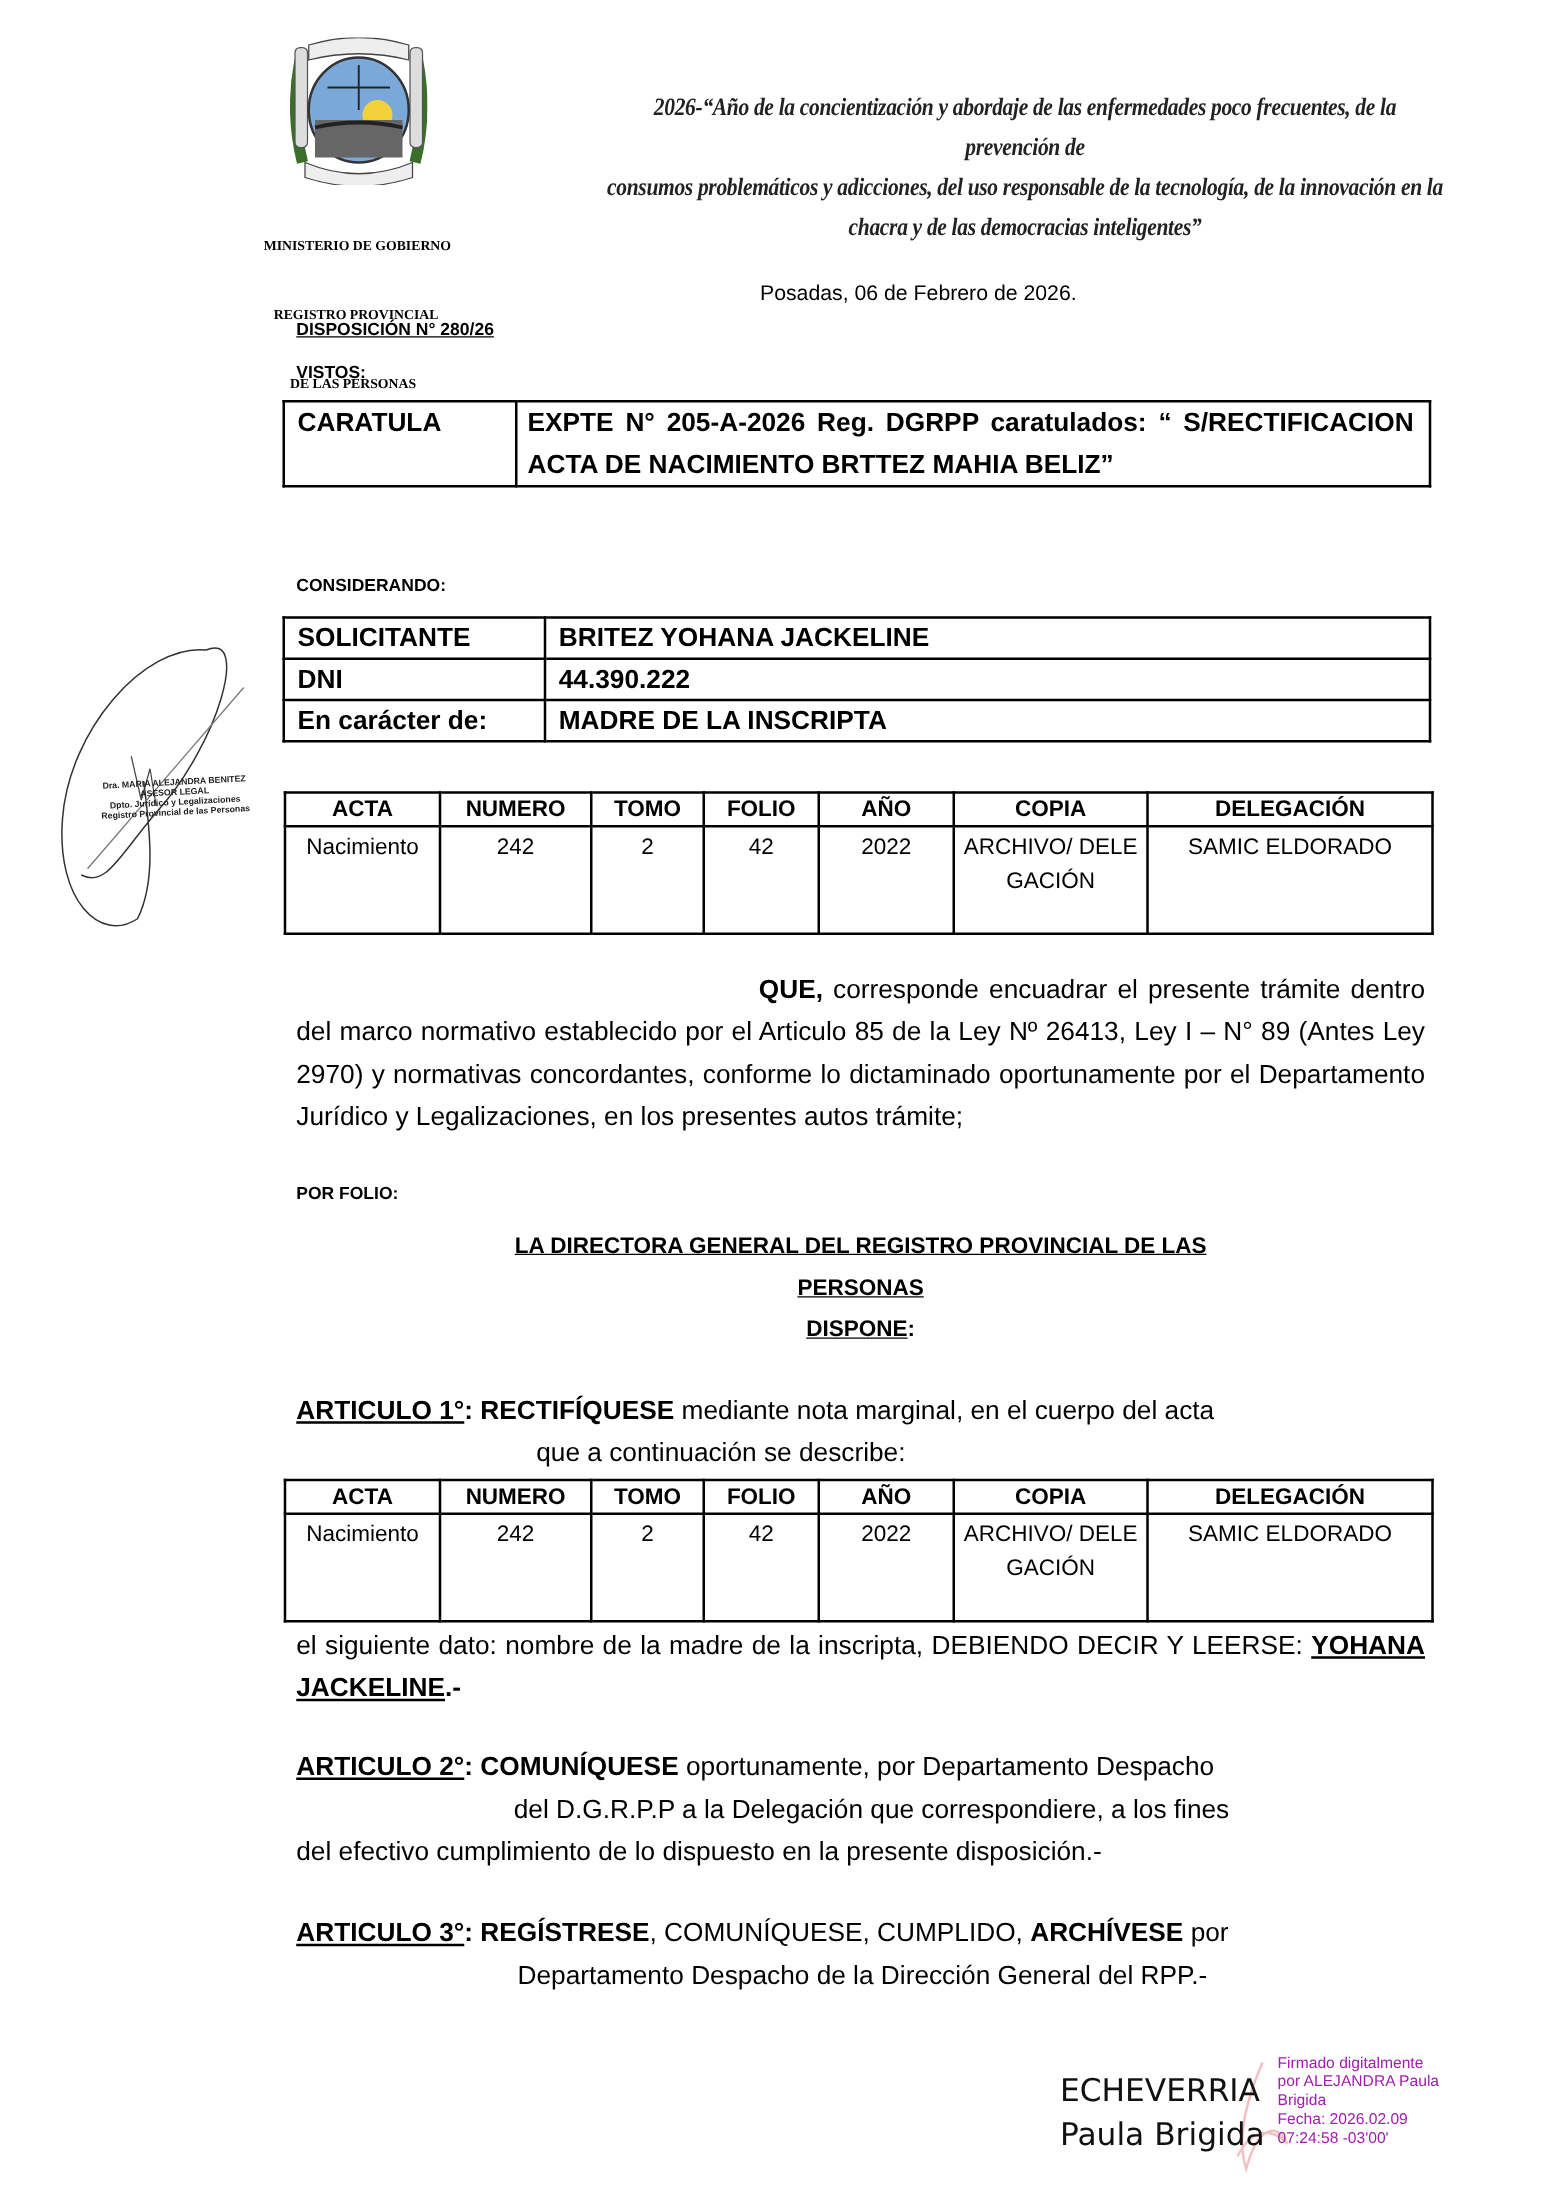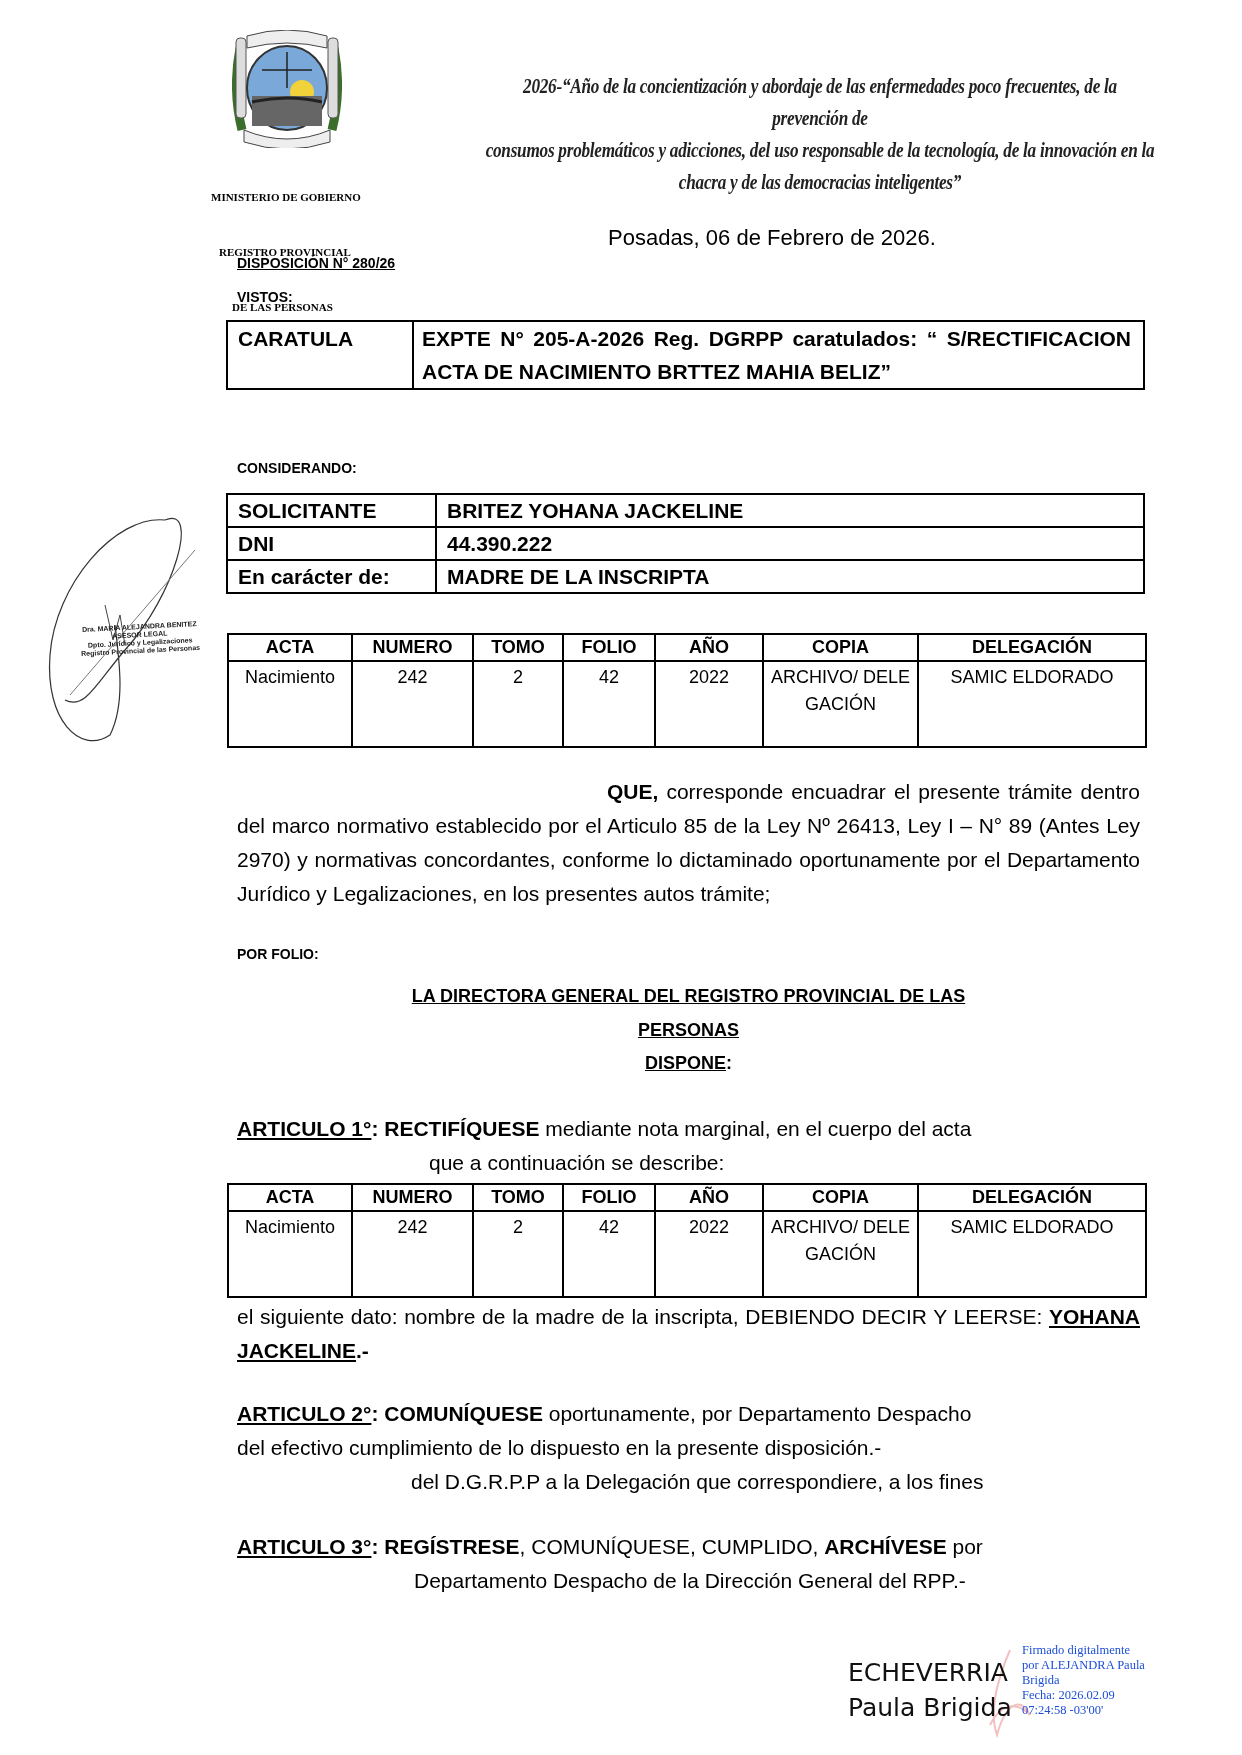--- a/index.html
+++ b/index.html
@@ -10,21 +10,21 @@
   .seal { position: absolute; left: 232px; top: 30px; width: 110px; height: 118px; }
   .ministry { position: absolute; left: 195px; top: 148px; width: 200px; font-family: "Liberation Serif", serif;
               font-weight: bold; font-size: 11px; line-height: 12px; }
   .ministry div { white-space: nowrap; margin-top: 43px; }
   .ministry .l1 { padding-left: 16px; } .ministry .l2 { padding-left: 24px; } .ministry .l3 { padding-left: 37px; }
   .motto { position: absolute; left: 430px; top: 70px; width: 780px; text-align: center;
            font-family: "Liberation Serif", serif; font-style: italic; font-weight: bold;
            font-size: 20px; line-height: 32px; color: #222; transform: scaleX(0.86); transform-origin: center top;
            letter-spacing: -0.3px; }
 
-  .date { position: absolute; left: 608px; top: 225px; font-size: 22px; }
+  .date { position: absolute; left: 608px; top: 225px; font-size: 17px; }
 
   .h { position: absolute; left: 237px; font-weight: bold; font-size: 14px; }
   .u { text-decoration: underline; }
 
   table.grid { position: absolute; border-collapse: collapse; }
   table.grid td, table.grid th { border: 2px solid #000; }
 
   
   .t-car { left: 226px; top: 320px; width: 919px; border-radius: 10px; }
   .t-car td { font-weight: bold; font-size: 21px; line-height: 33px; vertical-align: top; padding: 0 10px; }
@@ -46,21 +46,21 @@
 
   .centerbold { position: absolute; left: 237px; width: 903px; text-align: center; font-weight: bold; font-size: 18px; line-height: 34px; }
 
   
   .sigwrap { position: absolute; left: 25px; top: 505px; width: 200px; height: 255px; }
   .stamp { position: absolute; left: 75px; top: 623px; width: 130px; font-size: 7px; line-height: 8px; font-weight: bold;
            color: #222; text-align: center; transform: rotate(-3deg); }
 
   
   .dsig-name { position: absolute; left: 848px; top: 1655px; font-family: "DejaVu Sans", sans-serif; font-size: 25px; line-height: 35px; color: #111; }
-  .dsig-info { position: absolute; left: 1022px; top: 1643px; font-family: Liberation Serif, serif; font-size: 12.5px; line-height: 15px; color: #1d4ed8; }
+  .dsig-info { position: absolute; left: 1022px; top: 1643px; font-family: Liberation Sans, sans-serif; font-size: 12.5px; line-height: 15px; color: #a21caf; }
   .adobe { position: absolute; left: 985px; top: 1645px; width: 50px; height: 100px; }
 </style>
 </head>
 <body>
 
 <div class="seal">
   <svg width="110" height="118" viewBox="0 0 110 118">
     <path d="M8 18 Q0 60 10 100" stroke="#3a6e2a" stroke-width="9" fill="none"></path>
     <path d="M102 18 Q110 60 100 100" stroke="#3a6e2a" stroke-width="9" fill="none"></path>
     <rect x="4" y="8" width="10" height="80" rx="4" fill="#ddd" stroke="#555"></rect>
@@ -205,22 +205,22 @@
     <td style="word-break:break-all">ARCHIVO/ DELEGACIÓN</td>
     <td>SAMIC ELDORADO</td>
   </tr>
 </tbody>
   </table>
 
 <div class="para" style="top:1300px"><span>el siguiente dato: nombre de la madre de la inscripta, DEBIENDO DECIR Y LEERSE: </span><span class="b u">YOHANA JACKELINE</span><span class="b">.-</span></div>
 
 <div class="para" style="top:1397px">
   <div><span class="b u">ARTICULO 2°</span><span class="b">: </span><span class="b">COMUNÍQUESE</span><span> oportunamente,  por  Departamento  Despacho</span></div>
+  <div style="padding-left:174px">del D.G.R.P.P  a la Delegación que correspondiere, a los fines</div>
   <div>del efectivo cumplimiento de lo dispuesto en la presente disposición.-</div>
-  <div style="padding-left:174px">del D.G.R.P.P  a la Delegación que correspondiere, a los fines</div>
 </div>
 
 <div class="para" style="top:1530px">
   <div><span class="b u">ARTICULO 3°</span><span class="b">: </span><span class="b">REGÍSTRESE</span><span>, COMUNÍQUESE, CUMPLIDO, </span><span class="b">ARCHÍVESE</span><span> por</span></div>
   <div style="padding-left:177px">Departamento Despacho de la Dirección General del RPP.-</div>
 </div>
 
 <div class="adobe">
   <svg width="50" height="100" viewBox="0 0 50 100">
     <path d="M25 5 C 10 40, 5 70, 12 90 C 20 60, 35 50, 45 70 C 30 55, 15 60, 5 80" stroke="#f2c0c0" stroke-width="2" fill="none"></path>

